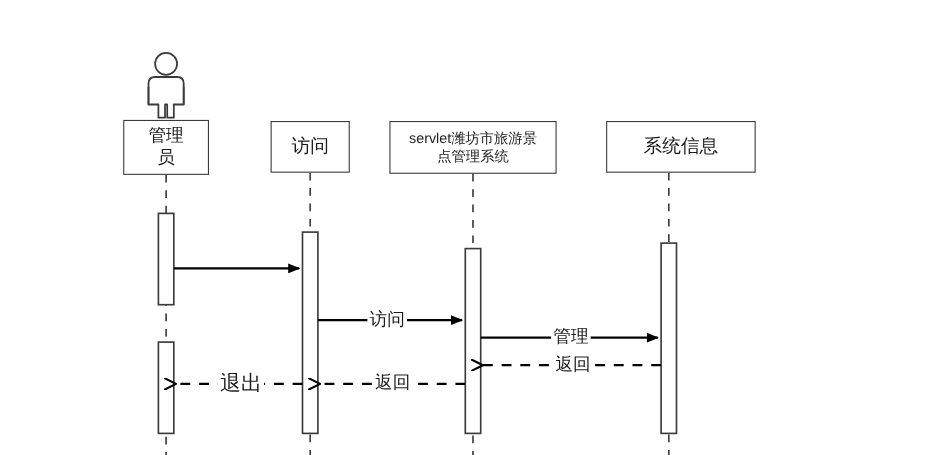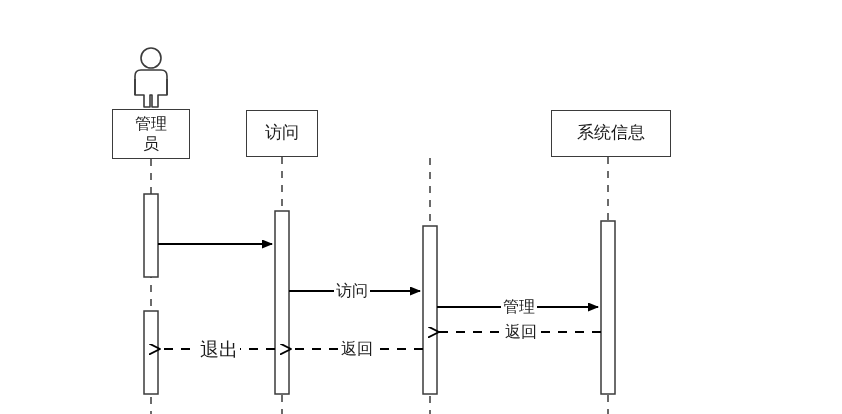--- a/index.html
+++ b/index.html
@@ -66,22 +66,25 @@
   </svg>
 
   <div class="lifeline-box" style="left:112px; top:70px; width:78px; height:50px; font-size:16px;">
     <span class="box-label">管理<br>员</span>
   </div>
 
   <div class="lifeline-box" style="left:246px; top:71px; width:72px; height:47px; font-size:17px;">
     <span class="box-label">访问</span>
   </div>
 
+  <div class="lifeline-box" style="left:354px; top:71px; width:152px; height:48px; font-size:13px;">
+    <span class="box-label">servlet潍坊市旅游景<br>点管理系统</span>
+  </div>
 
-  <div class="lifeline-box" style="left:551px; top:71px; width:120px; height:47px; font-size:17px;">
+  <div class="lifeline-box" style="left:551px; top:71px; width:136px; height:47px; font-size:17px;">
     <span class="box-label">系统信息</span>
   </div>
 
   <svg class="layer" viewBox="0 0 842 414">
     <defs>
       <marker id="arrow-solid-right" markerWidth="11" markerHeight="9" refX="10" refY="4.5" orient="auto" markerUnits="userSpaceOnUse">
         <path d="M 0 0 L 11 4.5 L 0 9 Z" fill="#000000"></path>
       </marker>
       <marker id="arrow-open-left" markerWidth="12" markerHeight="11" refX="1" refY="5.5" orient="auto" markerUnits="userSpaceOnUse">
         <path d="M 12 0 L 1 5.5 L 12 11" fill="none" stroke="#000000" stroke-width="1.9" stroke-linecap="round" stroke-linejoin="round"></path>

